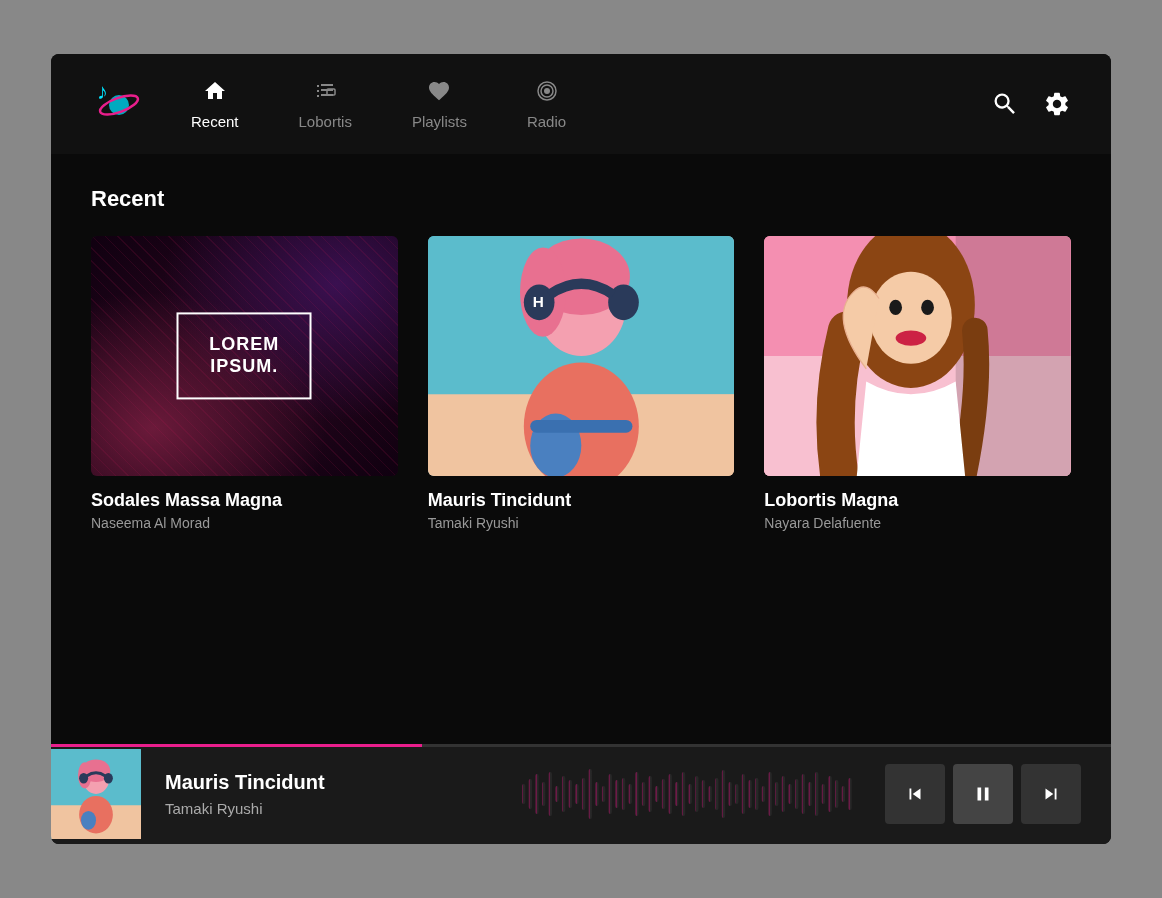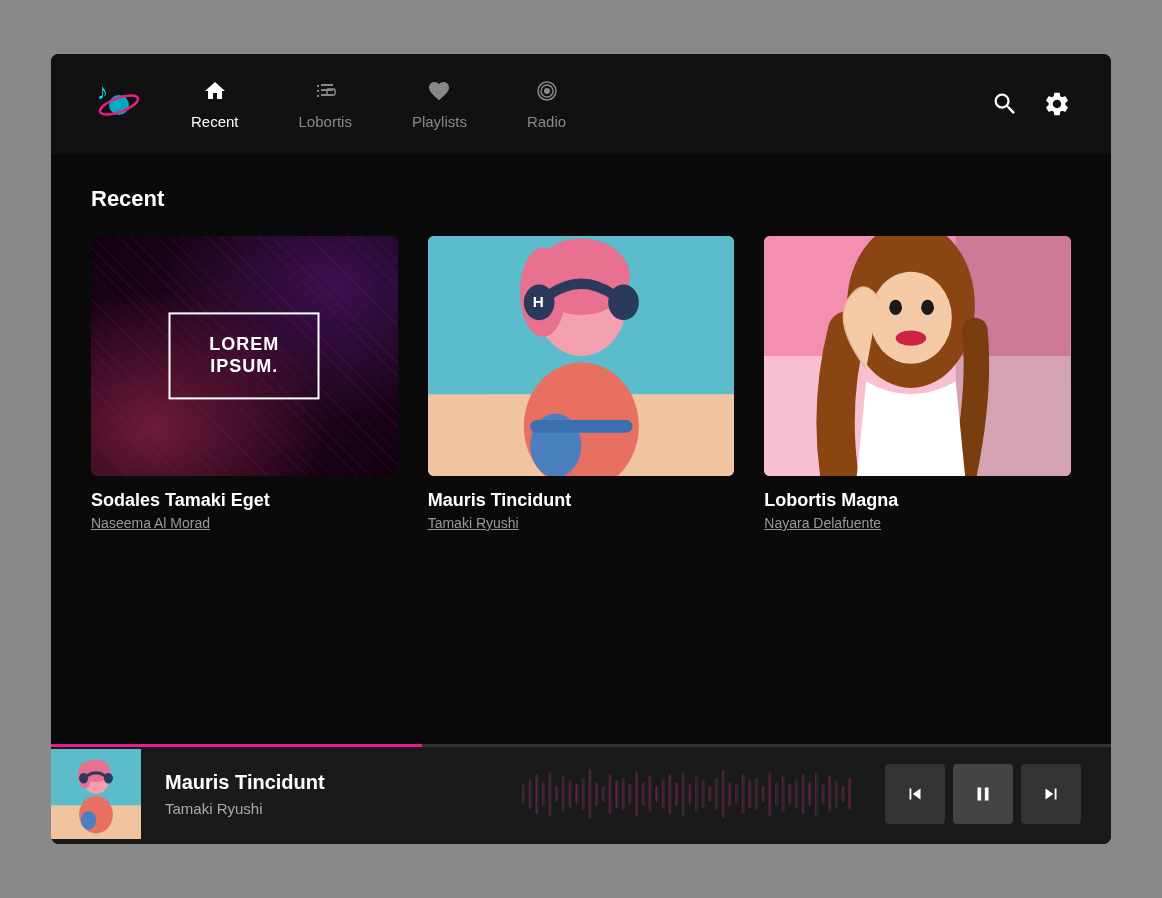--- a/index.html
+++ b/index.html
@@ -125,21 +125,21 @@
       left: 50%;
       transform: translate(-50%, -50%);
       border: 2px solid #fff;
       padding: 20px 24px;
       text-align: center;
       color: #fff;
       font-weight: 900;
       font-size: 18px;
       letter-spacing: 1px;
       line-height: 1.2;
-      width: 151px;
+      width: 135px;
     }
     
     .card-image-2 {
       background: linear-gradient(135deg, #5bbcd4 0%, #f4c5a0 100%);
       position: relative;
       overflow: hidden;
     }
     
     .card-image-3 {
       background: linear-gradient(180deg, #f48fb1 0%, #f8bbd9 50%, #ffcdd2 100%);
@@ -148,21 +148,20 @@
     }
     .card-title {
       color: #fff;
       font-size: 18px;
       font-weight: 600;
       margin-bottom: 4px;
     }
     .card-subtitle {
       color: #999;
       font-size: 14px;
-      text-decoration: underline;
     }
     
     .player-bar {
       height: 100px;
       background: #1a1a1a;
       display: flex;
       align-items: center;
       position: relative;
       flex-shrink: 0;
     }
@@ -334,21 +333,21 @@
 
       <div class="card">
         <div class="card-image card-image-1">
           <div class="bg-waves"></div>
           <div class="wave-lines"></div>
           <div class="lorem-box">
             <div>LOREM</div>
             <div>IPSUM.</div>
           </div>
         </div>
-        <div class="card-title">Sodales Tamaki Eget</div>
+        <div class="card-title">Sodales Massa Magna</div>
         <div class="card-subtitle">Naseema Al Morad</div>
       </div>
 
       <div class="card">
         <div class="card-image card-image-2">
           <svg width="100%" height="100%" viewBox="0 0 240 240" preserveAspectRatio="xMidYMid slice">
 
             <rect width="240" height="150" fill="#5bbccc"></rect>
             <rect y="150" width="240" height="90" fill="#f0c4a0"></rect>
 

